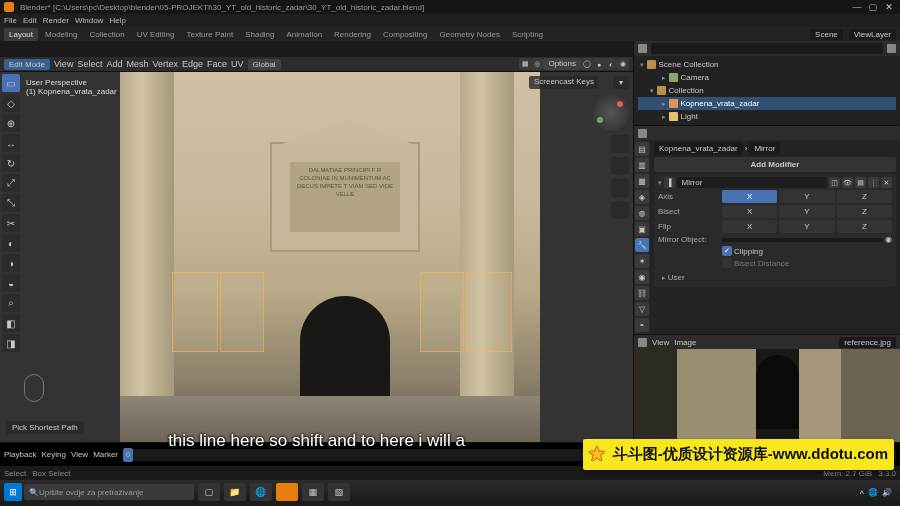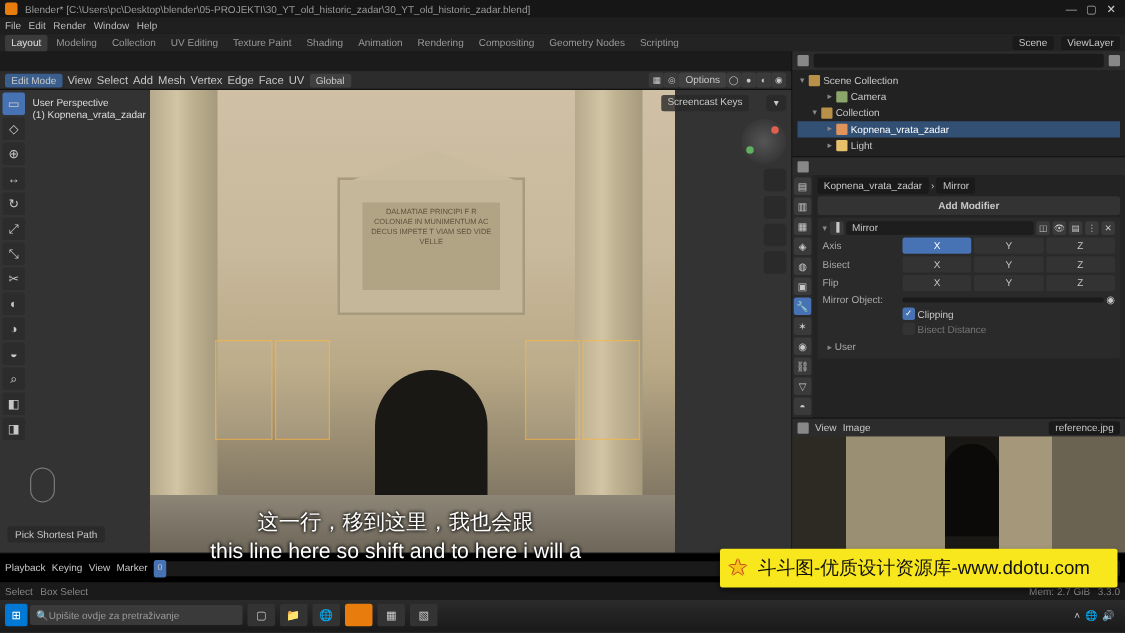--- a/index.html
+++ b/index.html
@@ -128,21 +128,21 @@
   .taskbar .start { width:18px; height:18px; display:flex; align-items:center; justify-content:center; background:#0078d4; border-radius:2px; color:#fff; font-size:9px; }
   .taskbar .search { flex:0 0 170px; height:16px; background:#3a3a3a; border-radius:2px; display:flex; align-items:center; padding:0 5px; color:#999; font-size:8px; }
   .taskbar .tic { width:22px; height:18px; background:#333; border-radius:2px; margin-left:2px; display:flex; align-items:center; justify-content:center; font-size:9px; }
   .taskbar .tray { margin-left:auto; display:flex; align-items:center; gap:4px; font-size:8px; color:#ccc; }
 
   
   .subs { position:absolute; left:0; width:633px; bottom:54px; text-align:center; pointer-events:none; }
   .subs .line { display:inline-block; color:#fff; font-size:17px; font-weight:500; text-shadow:0 0 3px #000,0 0 3px #000; padding:1px 6px; }
 
   
-  .banner { position:absolute; right:6px; bottom:36px; background:#f8e71c; color:#111; font-weight:400; font-size:15px; padding:6px 22px 6px 30px; border-radius:2px; box-shadow:0 2px 4px rgba(0,0,0,.5); }
+  .banner { position:absolute; right:6px; bottom:36px; background:#f8e71c; color:#111; font-weight:700; font-size:15px; padding:6px 6px 6px 30px; border-radius:2px; box-shadow:0 2px 4px rgba(0,0,0,.5); }
   .banner::before { content:"★"; position:absolute; left:6px; top:4px; color:#f5c518; font-size:18px; text-shadow:-1px 0 #c52,1px 0 #c52,0 -1px #c52,0 1px #c52; }
 </style>
 </head>
 <body>
 
 <div class="titlebar">
   <div class="logo"></div>
   <div class="title">Blender* [C:\Users\pc\Desktop\blender\05-PROJEKTI\30_YT_old_historic_zadar\30_YT_old_historic_zadar.blend]</div>
   <div class="winbtn">—</div>
   <div class="winbtn">▢</div>
@@ -424,17 +424,17 @@
   <div class="tic">▧</div>
   <div class="tray">
     <span>˄</span>
     <span>🌐</span>
     <span>🔊</span>
     <span></span>
   </div>
 </div>
 
 <div class="subs">
-  <div class="line">这一行，移到这里，我也会跟</div><br>
+  <br>
   <div class="line">this line here so shift and to here i will a</div>
 </div>
 
 <div class="banner">斗斗图-优质设计资源库-www.ddotu.com</div>
 
 </body></html>

